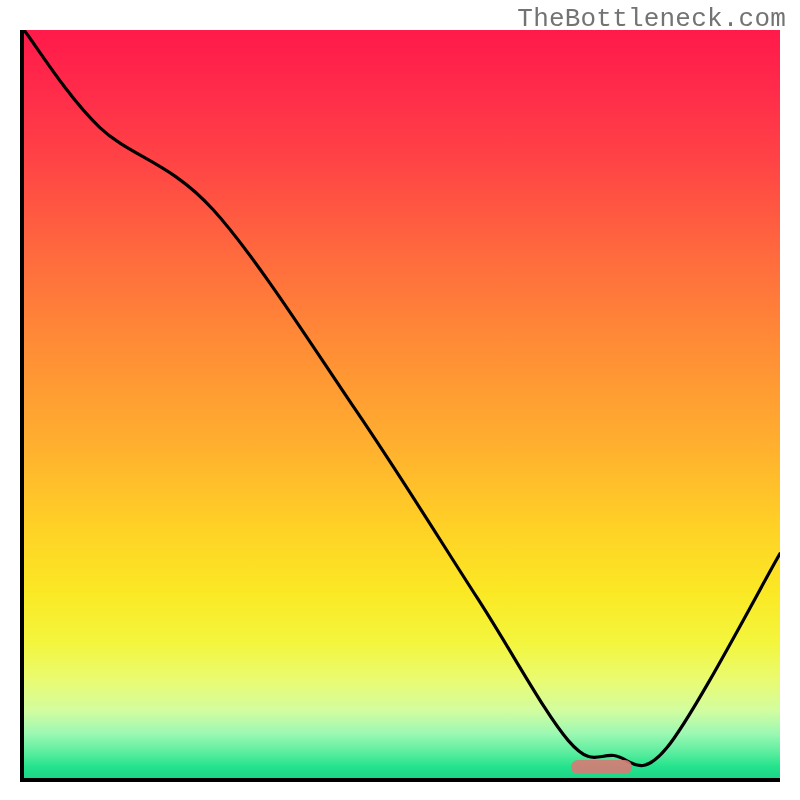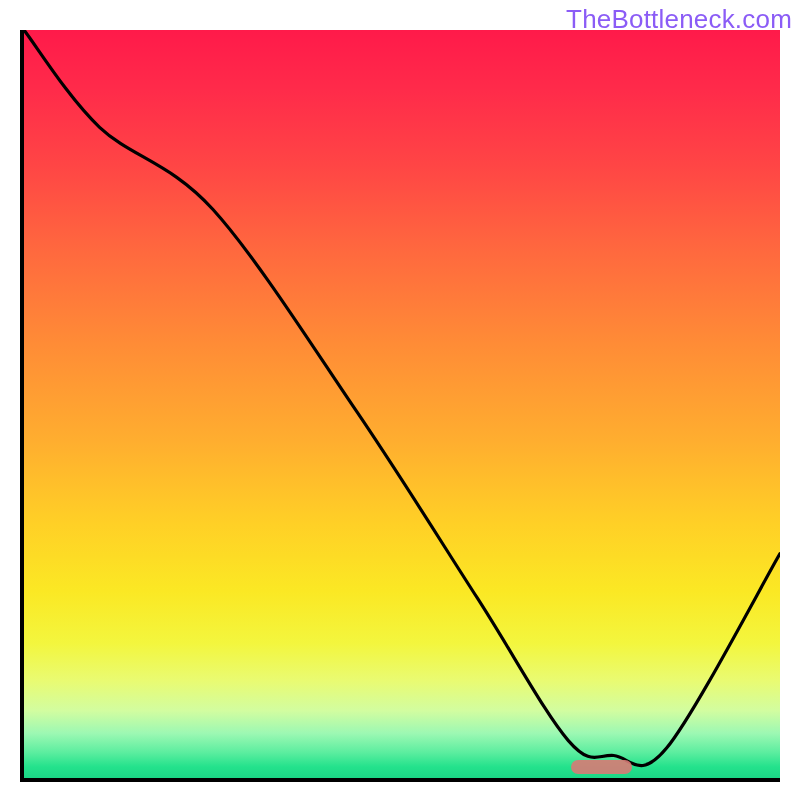--- a/index.html
+++ b/index.html
@@ -12,27 +12,27 @@
     font-family: Arial, Helvetica, sans-serif;
   }
   .chart-outer {
     position: relative;
     width: 800px;
     height: 800px;
   }
   .watermark {
     position: absolute;
     top: 4px;
-    right: 8px;
-    color: #8b5cf6;
+    right: 14px;
+    color: #737373;
     font-size: 26px;
     font-weight: 400;
     z-index: 10;
     letter-spacing: 0.2px;
-    font-family: Liberation Sans, sans-serif;
+    font-family: Liberation Mono, monospace;
   }
   .plot-frame {
     position: absolute;
     left: 20px;
     top: 30px;
     width: 760px;
     height: 752px;
     box-sizing: border-box;
     border-left: 4px solid #000;
     border-bottom: 4px solid #000;

